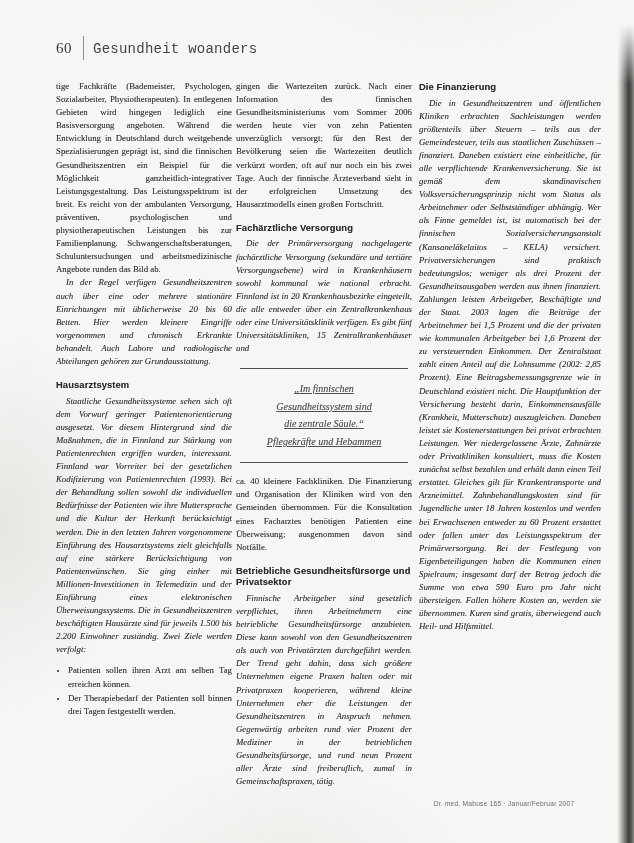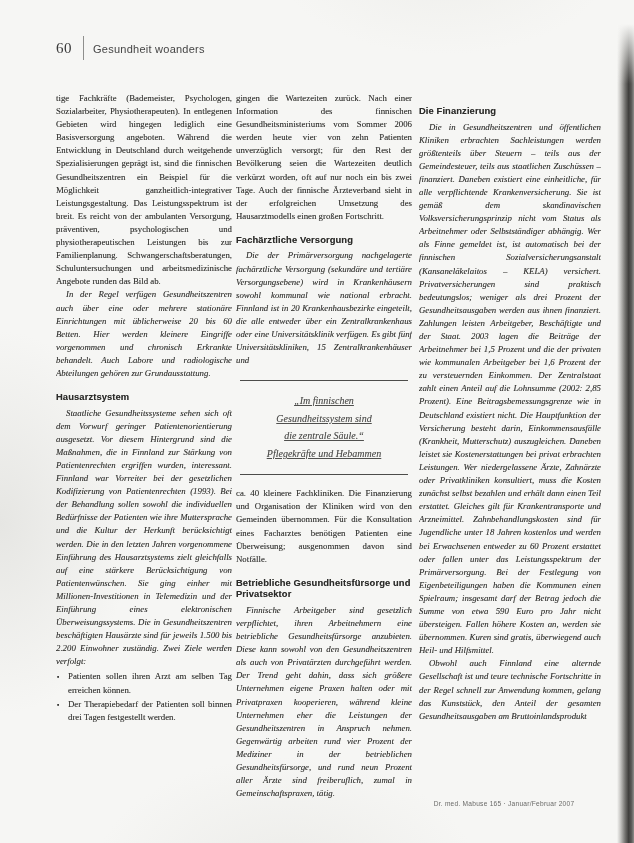--- a/index.html
+++ b/index.html
@@ -9,36 +9,36 @@
     background:
       radial-gradient(ellipse 220px 320px at 0% 62%, #e6e6e3 0%, rgba(230,230,227,0) 60%),
       radial-gradient(ellipse 320px 200px at 45% 104%, #ecece9 0%, rgba(236,236,233,0) 60%),
       radial-gradient(ellipse 300px 160px at 70% -4%, #efefec 0%, rgba(239,239,236,0) 55%),
       #f6f6f4;
   }
   .page{position:absolute;inset:0;filter:blur(0.22px);}
   .page-header{position:absolute;top:36px;left:56px;display:flex;align-items:center;}
   .page-num{font-size:15px;color:#3a3a3a;letter-spacing:0.5px;}
   .header-rule{width:1px;height:24px;background:#8f8f8d;margin:0 9px 0 11px;display:inline-block;}
-  .section-title{font-family:Liberation Sans, sans-serif;font-size:11px;color:#454545;letter-spacing:0.25px;padding-top:1px;}
+  .section-title{font-family:Liberation Mono, monospace;font-size:14px;color:#454545;letter-spacing:0.25px;padding-top:1px;}
 
-  .col{position:absolute;top:92px;height:738px;overflow:hidden;color:#383836;
+  .col{position:absolute;top:80px;height:738px;overflow:hidden;color:#383836;
        font-size:8.8px;line-height:13.1px;text-align:justify;hyphens:auto;
        text-shadow:0 0 0.5px rgba(70,70,68,0.55);}
   .col1{left:56px;width:176px;}
   .col2{left:236px;width:176px;}
   .col3{left:419px;width:182px;}
 
   p{margin:0;}
   p.ind{text-indent:10px;font-style:italic;}
   h3{font-family:"Liberation Sans",sans-serif;font-size:9.4px;line-height:11.5px;
      color:#2c2c2a;margin:11px 0 4px;text-align:left;letter-spacing:0.1px;}
-  .col3 h3{margin-top:13px;}
+  .col3 h3{margin-top:1px;}
 
-  ul{margin:2px 0 1px;padding:0 0 0 12px;}
+  ul{margin:8px 0 1px;padding:0 0 0 12px;}
   li{list-style:none;position:relative;margin:0 0 1px;}
   li::before{content:"▪";position:absolute;left:-11px;top:0;font-size:6.5px;color:#383836;}
 
   .pullquote{margin:13px 2px 12px;}
   .pq-rule{height:0;border-top:1.6px solid #4c4c4a;margin:0 2px;}
   .pq-body{padding:11px 4px 12px;text-align:center;font-style:italic;
            font-size:10px;line-height:17.5px;color:#50504e;
            text-shadow:0 0 0.6px rgba(90,90,88,0.5);text-decoration:underline;}
 
   .journal-footer{position:absolute;top:800px;left:398px;width:212px;text-align:center;
@@ -89,21 +89,20 @@
     </div>
 
     <p>ca. 40 kleinere Fachkliniken. Die Finanzierung und Organisation der Kliniken wird von den Gemeinden übernommen. Für die Konsultation eines Facharztes benötigen Patienten eine Überweisung; ausgenommen davon sind Notfälle.</p>
     <h3>Betriebliche Gesundheitsfürsorge und Privatsektor</h3>
     <p class="ind">Finnische Arbeitgeber sind gesetzlich verpflichtet, ihren Arbeitnehmern eine betriebliche Gesundheitsfürsorge anzubieten. Diese kann sowohl von den Gesundheitszentren als auch von Privatärzten durchgeführt werden. Der Trend geht dahin, dass sich größere Unternehmen eigene Praxen halten oder mit Privatpraxen kooperieren, während kleine Unternehmen eher die Leistungen der Gesundheitszentren in Anspruch nehmen. Gegenwärtig arbeiten rund vier Prozent der Mediziner in der betrieblichen Gesundheitsfürsorge, und rund neun Prozent aller Ärzte sind freiberuflich, zumal in Gemeinschaftspraxen, tätig.</p>
   </div>
 
   <div class="col col3">
     <h3>Die Finanzierung</h3>
     <p class="ind">Die in Gesundheitszentren und öffentlichen Kliniken erbrachten Sachleistungen werden größtenteils über Steuern – teils aus der Gemeindesteuer, teils aus staatlichen Zuschüssen – finanziert. Daneben existiert eine einheitliche, für alle verpflichtende Krankenversicherung. Sie ist gemäß dem skandinavischen Volksversicherungsprinzip nicht vom Status als Arbeitnehmer oder Selbstständiger abhängig. Wer als Finne gemeldet ist, ist automatisch bei der finnischen Sozialversicherungsanstalt (Kansaneläkelaitos – KELA) versichert. Privatversicherungen sind praktisch bedeutungslos; weniger als drei Prozent der Gesundheitsausgaben werden aus ihnen finanziert. Zahlungen leisten Arbeitgeber, Beschäftigte und der Staat. 2003 lagen die Beiträge der Arbeitnehmer bei 1,5 Prozent und die der privaten wie kommunalen Arbeitgeber bei 1,6 Prozent der zu versteuernden Einkommen. Der Zentralstaat zahlt einen Anteil auf die Lohnsumme (2002: 2,85 Prozent). Eine Beitragsbemessungsgrenze wie in Deutschland existiert nicht. Die Hauptfunktion der Versicherung besteht darin, Einkommensausfälle (Krankheit, Mutterschutz) auszugleichen. Daneben leistet sie Kostenerstattungen bei privat erbrachten Leistungen. Wer niedergelassene Ärzte, Zahnärzte oder Privatkliniken konsultiert, muss die Kosten zunächst selbst bezahlen und erhält dann einen Teil erstattet. Gleiches gilt für Krankentransporte und Arzneimittel. Zahnbehandlungskosten sind für Jugendliche unter 18 Jahren kostenlos und werden bei Erwachsenen entweder zu 60 Prozent erstattet oder fallen unter das Leistungsspektrum der Primärversorgung. Bei der Festlegung von Eigenbeteiligungen haben die Kommunen einen Spielraum; insgesamt darf der Betrag jedoch die Summe von etwa 590 Euro pro Jahr nicht übersteigen. Fallen höhere Kosten an, werden sie übernommen. Kuren sind gratis, überwiegend auch Heil- und Hilfsmittel.</p>
-    <p class="ind">Obwohl auch Finnland eine alternde Gesellschaft ist und teure technische Fortschritte in der Regel schnell zur Anwendung kommen, gelang das Kunststück, den Anteil der gesamten Gesundheitsausgaben am Bruttoinlandsprodukt</p>
   </div>
 
   <div class="journal-footer">Dr. med. Mabuse 165 · Januar/Februar 2007</div>
 
   <div class="scan-edge"></div>
   <div class="scan-edge-top"></div>
 
 </div>
 
 </body></html>

